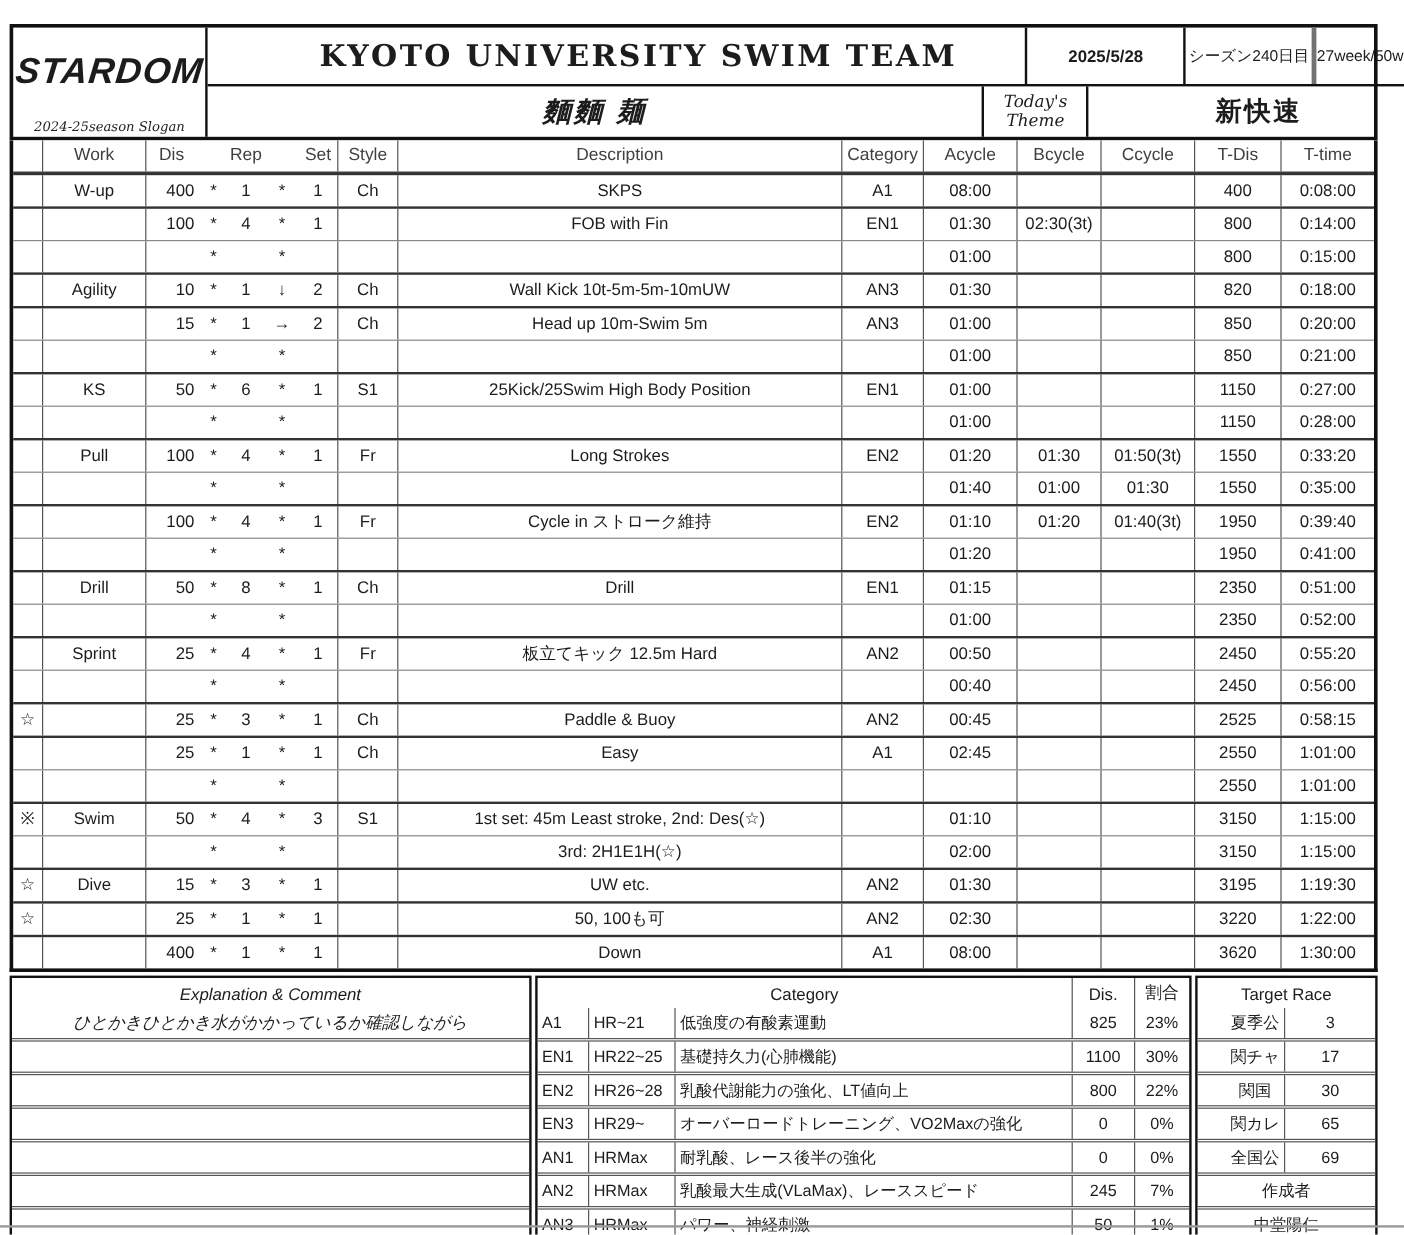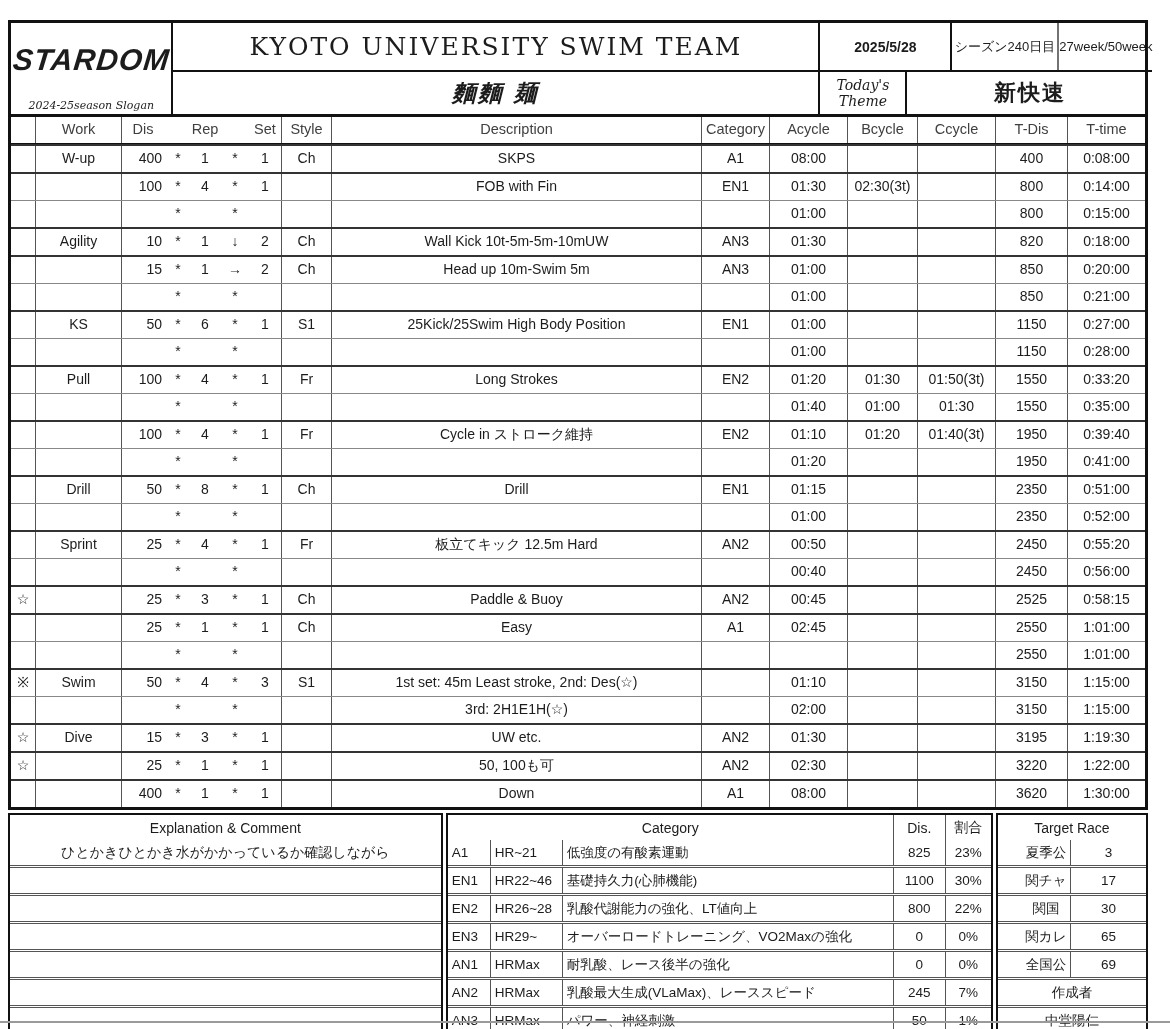--- a/index.html
+++ b/index.html
@@ -7,23 +7,23 @@
   .sheet{position:absolute;left:8px;top:20px;width:1140px;}
 
   
   .hdr{display:flex;border:3px solid #111;background:#fff;}
   .logo-box{width:167px;border-right:2px solid #111;display:flex;flex-direction:column;align-items:center;justify-content:space-between;padding:6px 2px 2px;}
   .logo{font-family:"Liberation Sans",sans-serif;font-style:italic;font-weight:900;font-size:30px;letter-spacing:1px;transform:skewX(-6deg);margin-top:14px;}
   .slogan{font-family:"DejaVu Serif",serif;font-style:italic;font-size:11px;color:#222;}
   .hdr-right{flex:1;display:flex;flex-direction:column;}
   .hdr-row1{display:flex;height:47px;border-bottom:2px solid #111;}
   .hdr-row2{display:flex;height:42px;}
-  .title-cell{width:645px;display:flex;align-items:center;justify-content:center;border-right:2px solid #111;font-family:"DejaVu Serif",serif;font-weight:400;font-size:25px;letter-spacing:2px;}
+  .title-cell{width:645px;display:flex;align-items:center;justify-content:center;border-right:2px solid #111;font-family:"DejaVu Serif",serif;font-weight:700;font-size:25px;letter-spacing:2px;padding-left:36px;}
   .date-cell{width:130px;display:flex;align-items:center;justify-content:center;border-right:2px solid #111;font-weight:bold;font-size:14px;}
-  .season-cell{width:105px;display:flex;align-items:center;justify-content:center;border-right:2px solid #737373;font-size:13px;text-align:center;}
+  .season-cell{width:105px;display:flex;align-items:center;justify-content:center;border-right:4px solid #737373;font-size:13px;text-align:center;}
   .week-cell{width:93px;display:flex;align-items:center;justify-content:center;font-size:13px;}
   .ptitle-cell{width:645px;display:flex;align-items:center;justify-content:center;border-right:2px solid #111;font-style:italic;font-weight:600;font-size:23px;letter-spacing:3px;}
   .theme-label{width:85px;display:flex;align-items:center;justify-content:center;text-align:center;border-right:2px solid #111;font-family:"DejaVu Serif",serif;font-style:italic;font-size:14px;line-height:1.15;}
   .theme-val{flex:1;display:flex;align-items:center;justify-content:center;font-weight:900;font-size:22px;letter-spacing:2px;}
 
   
   .mtable{border:3px solid #111;border-top:none;background:#fff;}
   .mrow{display:grid;grid-template-columns:24px 86px 46px 22px 32px 28px 32px 50px 1fr 68px 78px 70px 78px 72px 78px;min-height:26px;border-top:1px solid #888;}
   .mrow.blk{border-top:2px solid #333;}
   .mrow.mhead{border-top:none;border-bottom:1px solid #111;}
@@ -32,21 +32,21 @@
   .c-dis{justify-content:flex-end;padding-right:5px;}
   .mhead .c{font-size:14.5px;color:#404040;}
   .mhead .c-dis{justify-content:center;}
   .c-desc{white-space:nowrap;overflow:hidden;}
 
   
   .bottom{display:flex;margin-top:3px;}
   .bbox{border:2px solid #111;box-shadow:0 0 0 1px #fff inset;}
   .expl{width:433px;}
   .expl .brow{height:25px;display:flex;align-items:center;justify-content:center;font-size:14px;border-top:3px double #555;}
-  .expl .brow:first-child{border-top:none;}
+  .expl .brow:first-child{border-top:none;font-style:italic;}
   .cat{width:546px;margin-left:3px;}
   .crow{display:grid;grid-template-columns:42px 72px 1fr 52px 46px;height:25px;border-top:3px double #555;}
   .crow:first-child{border-top:none;}
   .crow-head{display:grid;grid-template-columns:1fr 52px 46px;height:25px;}
   .cc{display:flex;align-items:center;font-size:13.5px;border-left:1px solid #555;padding:0 4px;white-space:nowrap;overflow:hidden;}
   .cc:first-child{border-left:none;}
   .cc-center{justify-content:center;}
   .target{width:149px;margin-left:3px;}
   .trow{display:grid;grid-template-columns:1fr 76px;height:25px;border-top:3px double #555;padding-left:24px;}
   .trow:first-child{border-top:none;}
@@ -534,21 +534,21 @@
         <div>
             <div class="crow">
               <div class="cc">A1</div>
               <div class="cc">HR~21</div>
               <div class="cc">低強度の有酸素運動</div>
               <div class="cc cc-center">825</div>
               <div class="cc cc-center">23%</div>
             </div>
             <div class="crow">
               <div class="cc">EN1</div>
-              <div class="cc">HR22~46</div>
+              <div class="cc">HR22~25</div>
               <div class="cc">基礎持久力(心肺機能)</div>
               <div class="cc cc-center">1100</div>
               <div class="cc cc-center">30%</div>
             </div>
             <div class="crow">
               <div class="cc">EN2</div>
               <div class="cc">HR26~28</div>
               <div class="cc">乳酸代謝能力の強化、LT値向上</div>
               <div class="cc cc-center">800</div>
               <div class="cc cc-center">22%</div>

